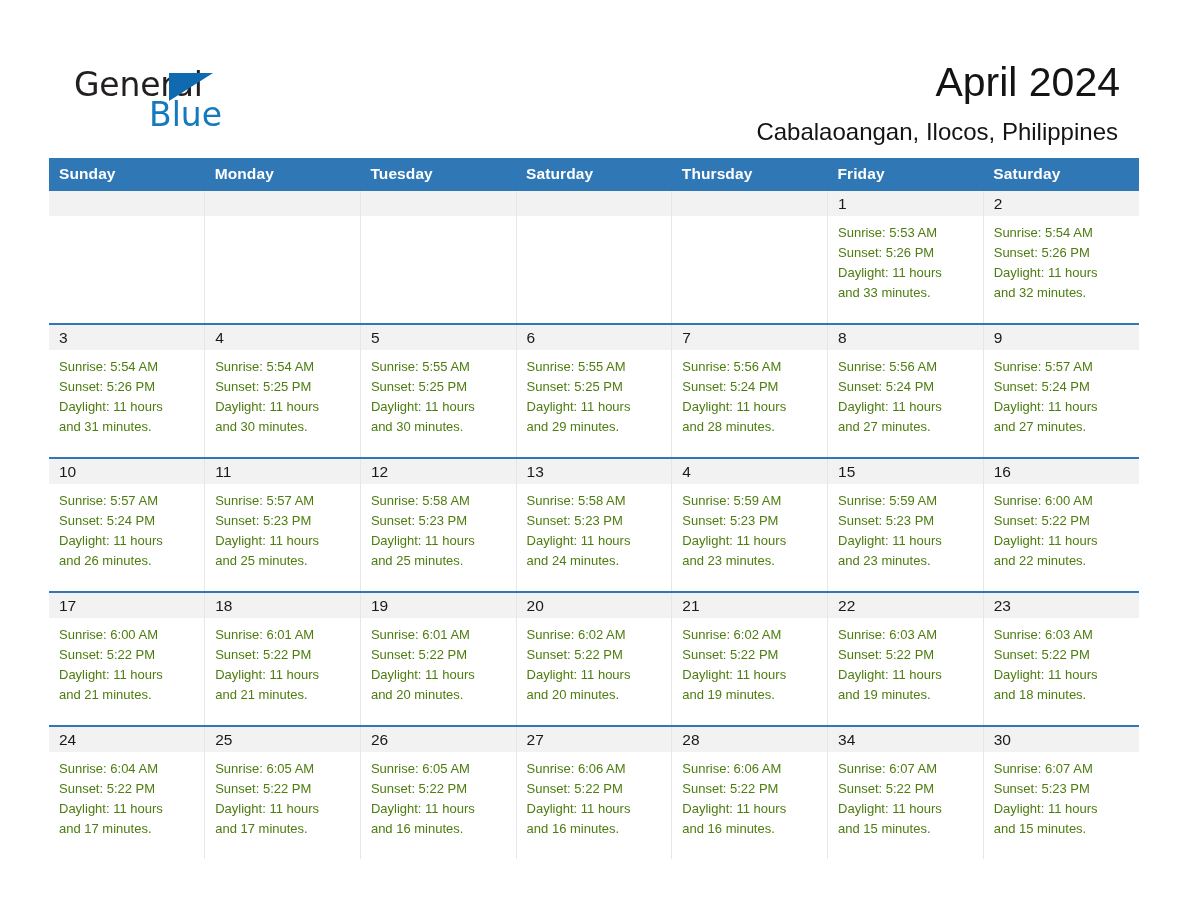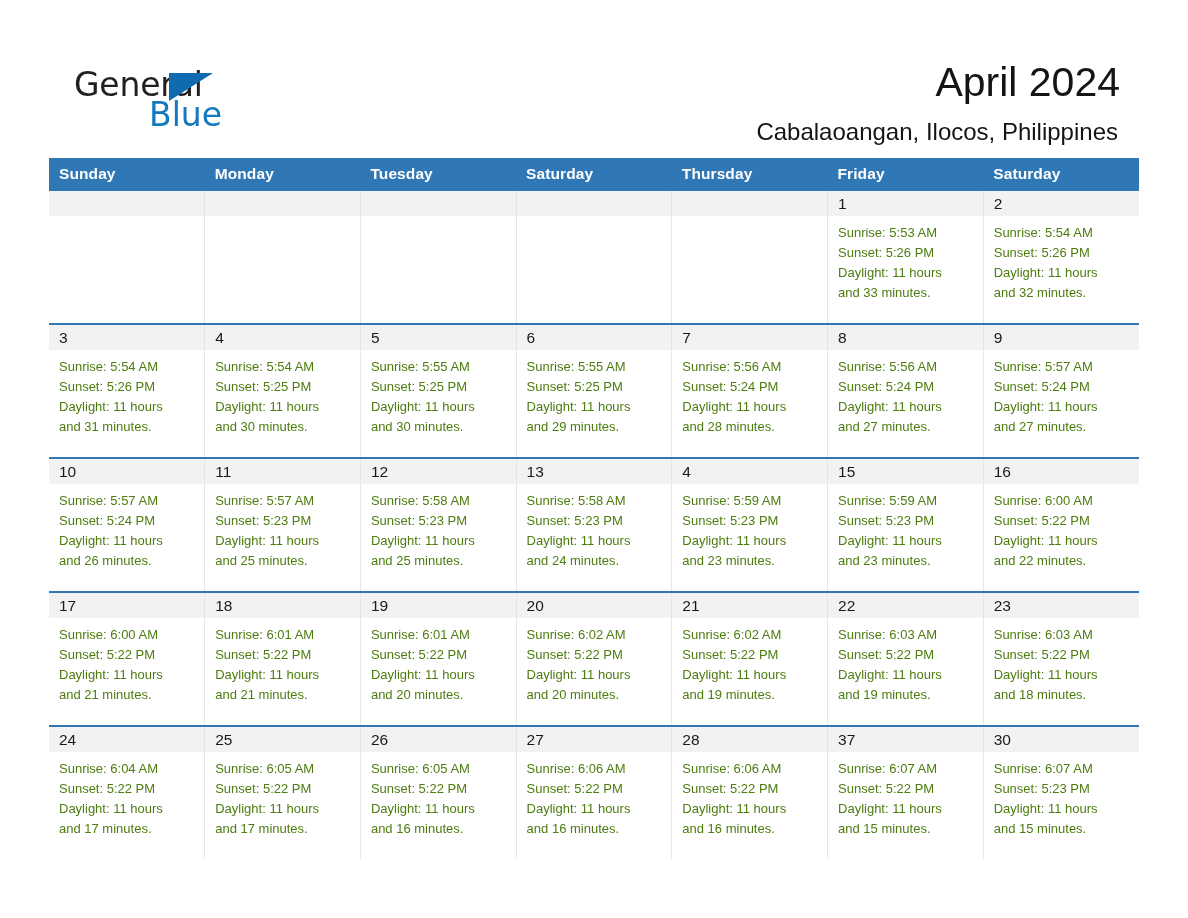--- a/index.html
+++ b/index.html
@@ -476,21 +476,21 @@
             <div class="daycell">
               <div class="daynum-band">28</div>
               <div class="info">Sunrise: 6:06 AM
 Sunset: 5:22 PM
 Daylight: 11 hours
 and 16 minutes.</div>
             </div>
           </td>
           <td>
             <div class="daycell">
-              <div class="daynum-band">37</div>
+              <div class="daynum-band">34</div>
               <div class="info">Sunrise: 6:07 AM
 Sunset: 5:22 PM
 Daylight: 11 hours
 and 15 minutes.</div>
             </div>
           </td>
           <td>
             <div class="daycell">
               <div class="daynum-band">30</div>
               <div class="info">Sunrise: 6:07 AM

